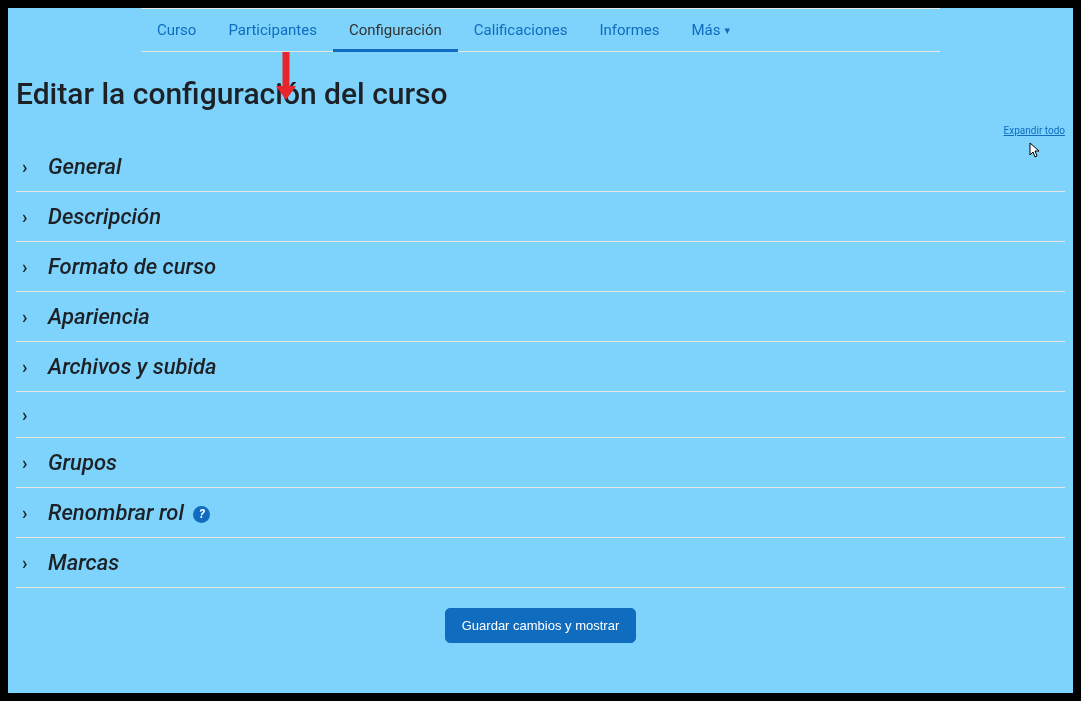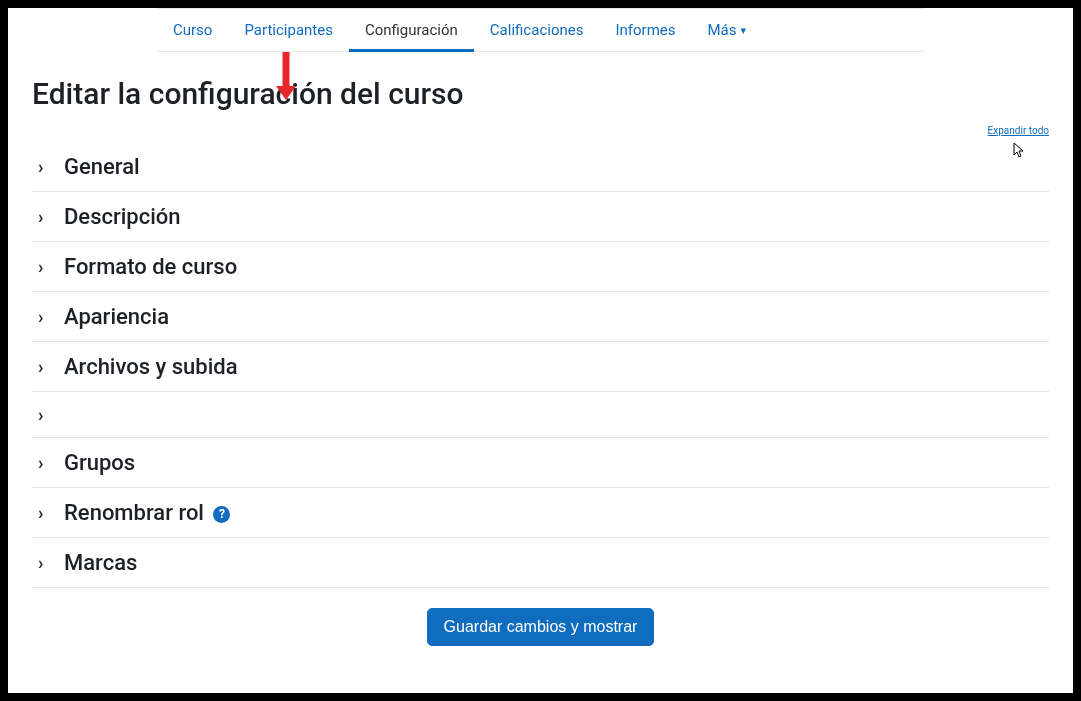--- a/index.html
+++ b/index.html
@@ -6,25 +6,25 @@
       box-sizing: border-box;
       margin: 0;
       padding: 0;
     }
     body {
       font-family: -apple-system, BlinkMacSystemFont, "Segoe UI", Roboto, "Helvetica Neue", Arial, sans-serif;
       background: #000;
       padding: 8px;
     }
     .page-wrapper {
-      background: #ffffff;
+      background: #7dd3fc;
       width: 1065px;
       height: 685px;
       position: relative;
-      padding: 0 24px;
+      padding: 0 8px;
     }
     .nav-tabs {
       display: flex;
       gap: 0;
       border-top: 1px solid #e5e5e5;
       border-bottom: 1px solid #e5e5e5;
       margin-left: 125px;
       margin-right: 125px;
     }
     .nav-tab {
@@ -97,20 +97,21 @@
     .chevron {
       font-size: 18px;
       font-weight: 600;
       color: #1d2125;
       width: 12px;
     }
     .section-label {
       font-size: 22px;
       font-weight: 500;
       color: #1d2125;
+      font-style: italic;
     }
     .help-icon {
       display: inline-flex;
       align-items: center;
       justify-content: center;
       width: 17px;
       height: 17px;
       border-radius: 50%;
       background: #0f6cbf;
       color: #fff;
@@ -120,21 +121,21 @@
       vertical-align: middle;
     }
     .button-row {
       display: flex;
       justify-content: center;
       gap: 8px;
       margin-top: 20px;
     }
     .btn {
       padding: 9px 16px;
-      font-size: 16px;
+      font-size: 13px;
       border-radius: 5px;
       cursor: pointer;
       border: 1px solid transparent;
     }
     .btn-primary {
       background: #0f6cbf;
       color: #fff;
       border-color: #0f6cbf;
     }
     .btn-secondary {

